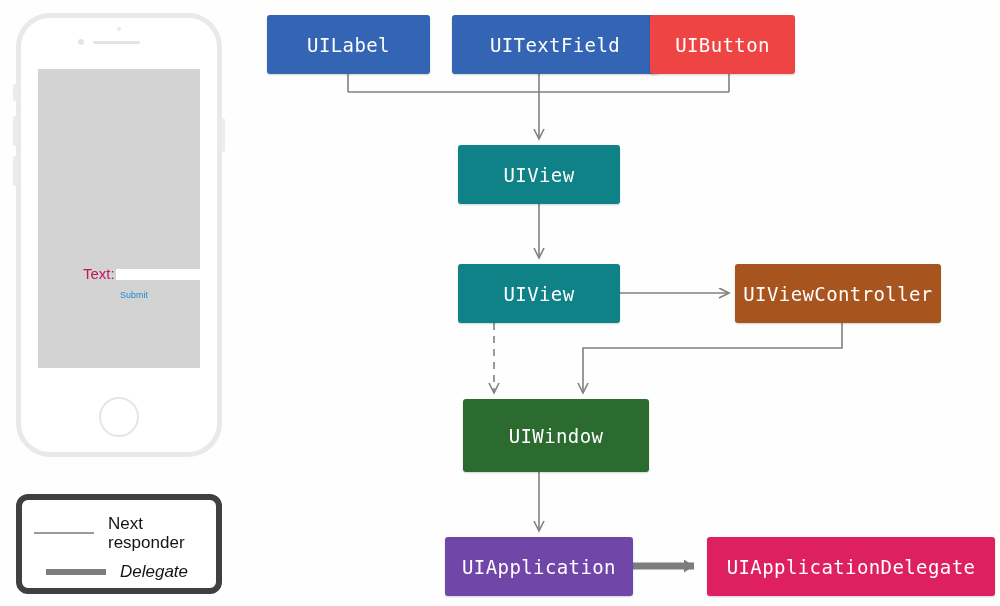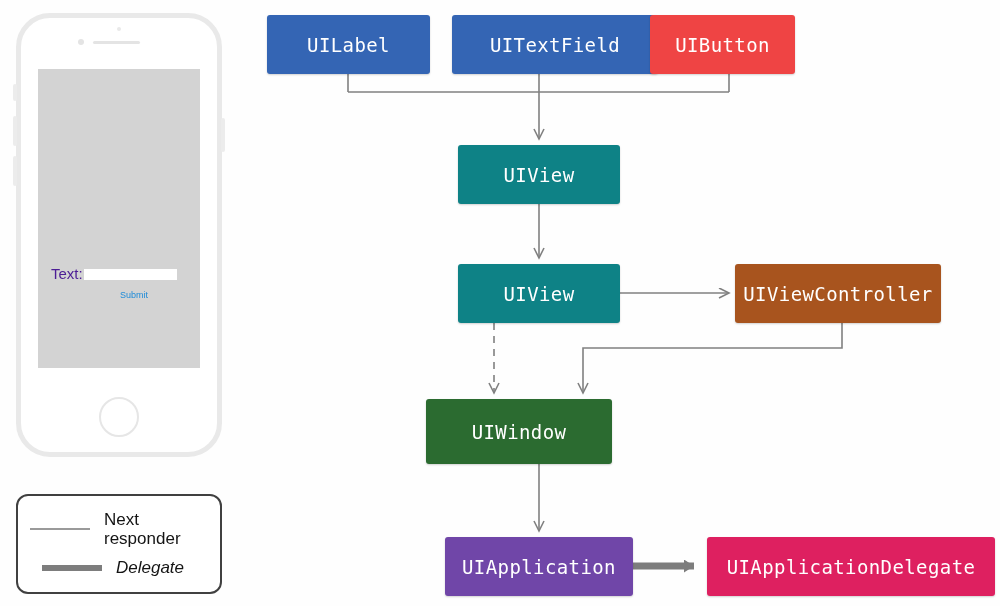--- a/index.html
+++ b/index.html
@@ -122,22 +122,23 @@
   #screen-form-row {
     position: absolute;
     left: 13px;
     top: 197px;
     display: flex;
     align-items: flex-end;
   }
   #screen-text-label {
     font-family: "Liberation Sans", sans-serif;
     font-size: 15px;
-    color: #4c1d95;
+    color: #be185d;
     line-height: 15px;
+    margin-left: 32px;
   }
   #screen-text-input {
     width: 93px;
     height: 11px;
     background: #ffffff;
     border: none;
     outline: none;
     margin-left: 1px;
     margin-bottom: 1px;
     padding: 0;
@@ -157,21 +158,21 @@
     cursor: pointer;
   }
 
   
   #legend {
     position: absolute;
     left: 16px;
     top: 494px;
     width: 206px;
     height: 100px;
-    border: 2px solid #404040;
+    border: 6px solid #404040;
     border-radius: 12px;
     box-sizing: border-box;
     background: #ffffff;
     z-index: 2;
   }
   .legend-row {
     position: absolute;
     display: flex;
     align-items: center;
   }
@@ -267,17 +268,17 @@
 
     <path d="M 633 566 L 694 566" stroke="#7d7d7d" stroke-width="7" fill="none" marker-end="url(#arrow-thick)"></path>
   </svg>
 
   <div class="node" style="left: 267px; top: 15px; width: 163px; height: 59px; background: rgb(52, 101, 180);">UILabel</div>
   <div class="node" style="left: 452px; top: 15px; width: 206px; height: 59px; background: rgb(52, 101, 180);">UITextField</div>
   <div class="node" style="left: 650px; top: 15px; width: 145px; height: 59px; background: #ef4444;">UIButton</div>
   <div class="node" style="left: 458px; top: 145px; width: 162px; height: 59px; background: rgb(14, 130, 134);">UIView</div>
   <div class="node" style="left: 458px; top: 264px; width: 162px; height: 59px; background: rgb(14, 130, 134);">UIView</div>
   <div class="node" style="left: 735px; top: 264px; width: 206px; height: 59px; background: rgb(168, 84, 30);">UIViewController</div>
-  <div class="node" style="left: 426px; top: 399px; width: 186px; height: 65px; background: rgb(43, 107, 48);">UIWindow</div>
+  <div class="node" style="left: 463px; top: 399px; width: 186px; height: 73px; background: rgb(43, 107, 48);">UIWindow</div>
   <div class="node" style="left: 445px; top: 537px; width: 188px; height: 59px; background: rgb(112, 70, 168);">UIApplication</div>
   <div class="node" style="left: 707px; top: 537px; width: 288px; height: 59px; background: rgb(222, 32, 96);">UIApplicationDelegate</div>
 
 </div>
 
 </body></html>

